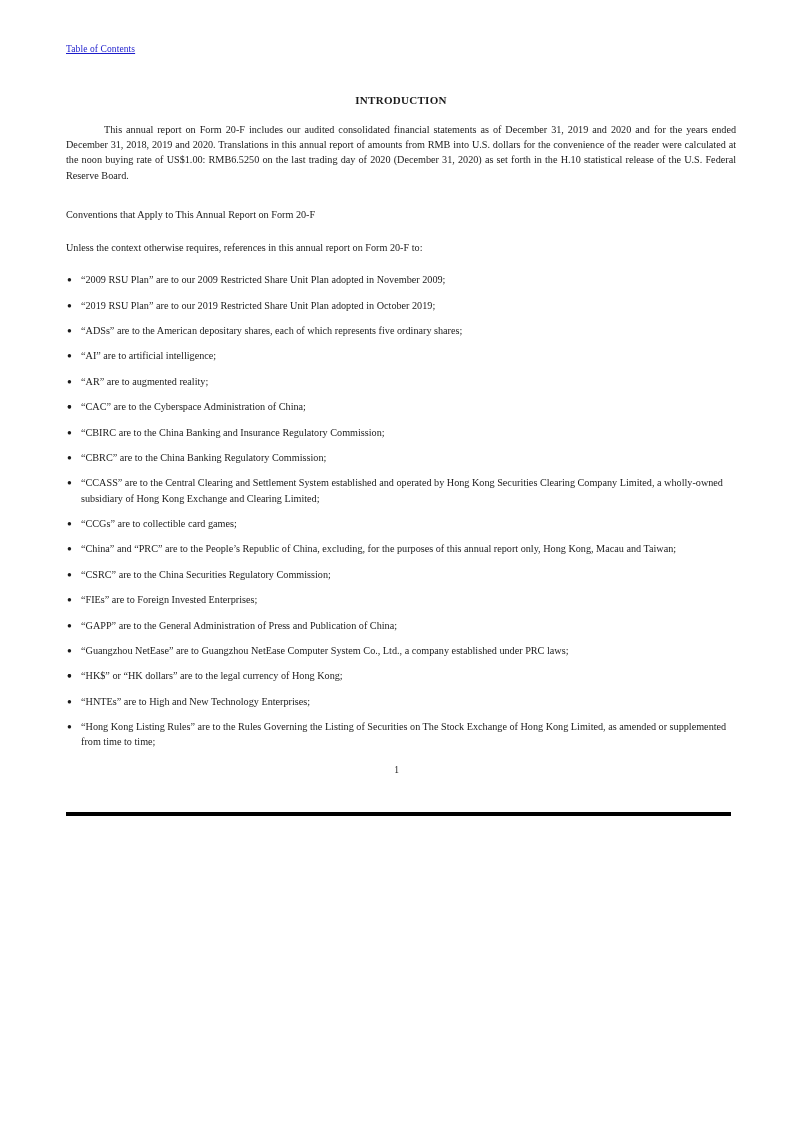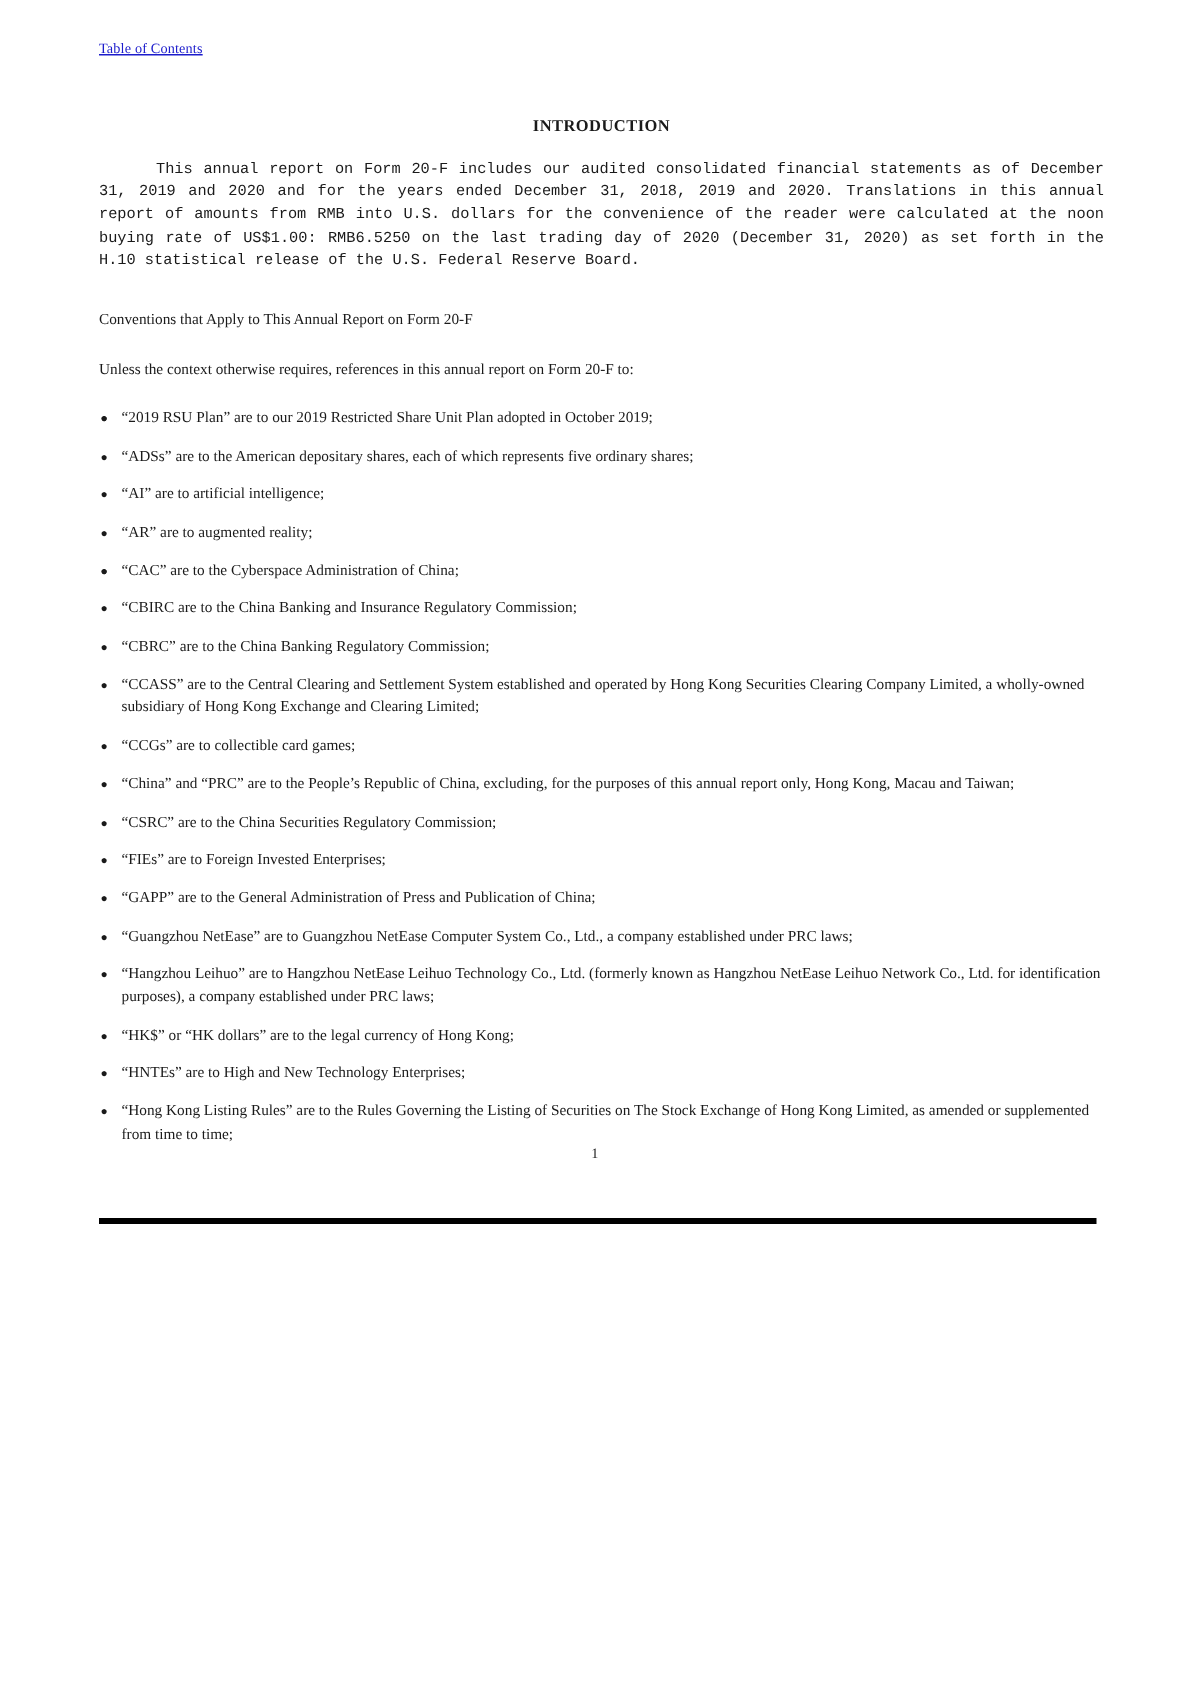--- a/index.html
+++ b/index.html
@@ -17,21 +17,21 @@
     width: 793px;
     height: 1123px;
     margin: 0 auto;
     background: #ffffff;
     box-sizing: border-box;
     overflow: hidden;
   }
   .content {
     position: absolute;
     left: 66px;
-    top: 22px;
+    top: 38px;
     width: 670px;
   }
 
   
   .toc-link {
     display: inline-block;
     font-size: 9.5px;
     line-height: 13px;
     color: #1c1ccc;
     text-decoration: underline;
@@ -53,21 +53,20 @@
   
   .body-para {
     font-size: 10.2px;
     line-height: 15.2px;
     text-align: justify;
     margin: 0;
     margin-top: 16px;
   }
   .body-para.indented {
     text-indent: 38px;
-    font-family: Liberation Mono, monospace;
   }
 
   .section-heading {
     font-size: 10.2px;
     line-height: 15.2px;
     font-weight: normal;
     margin: 0;
     margin-top: 24px;
   }
 
@@ -130,37 +129,37 @@
 
     <h1 class="doc-title">INTRODUCTION</h1>
 
     <p class="body-para indented">This annual report on Form 20-F includes our audited consolidated financial statements as of December 31, 2019 and 2020 and for the years ended December 31, 2018, 2019 and 2020. Translations in this annual report of amounts from RMB into U.S. dollars for the convenience of the reader were calculated at the noon buying rate of US$1.00: RMB6.5250 on the last trading day of 2020 (December 31, 2020) as set forth in the H.10 statistical release of the U.S. Federal Reserve Board.</p>
 
     <p class="section-heading">Conventions that Apply to This Annual Report on Form 20-F</p>
 
     <p class="lead-in">Unless the context otherwise requires, references in this annual report on Form 20-F to:</p>
 
     <ul class="definitions">
-        <li><span class="bullet">●</span></li>
+        <li><span class="bullet">●</span><span>“2009 RSU Plan” are to our 2009 Restricted Share Unit Plan adopted in November 2009;</span></li>
         <li><span class="bullet">●</span><span>“2019 RSU Plan” are to our 2019 Restricted Share Unit Plan adopted in October 2019;</span></li>
         <li><span class="bullet">●</span><span>“ADSs” are to the American depositary shares, each of which represents five ordinary shares;</span></li>
         <li><span class="bullet">●</span><span>“AI” are to artificial intelligence;</span></li>
         <li><span class="bullet">●</span><span>“AR” are to augmented reality;</span></li>
         <li><span class="bullet">●</span></li>
         <li><span class="bullet">●</span><span>“CAC” are to the Cyberspace Administration of China;</span></li>
         <li><span class="bullet">●</span><span>“CBIRC are to the China Banking and Insurance Regulatory Commission;</span></li>
         <li><span class="bullet">●</span><span>“CBRC” are to the China Banking Regulatory Commission;</span></li>
         <li><span class="bullet">●</span><span>“CCASS” are to the Central Clearing and Settlement System established and operated by Hong Kong Securities Clearing Company Limited, a wholly-owned subsidiary of Hong Kong Exchange and Clearing Limited;</span></li>
         <li><span class="bullet">●</span><span>“CCGs” are to collectible card games;</span></li>
         <li><span class="bullet">●</span><span>“China” and “PRC” are to the People’s Republic of China, excluding, for the purposes of this annual report only, Hong Kong, Macau and Taiwan;</span></li>
         <li><span class="bullet">●</span><span>“CSRC” are to the China Securities Regulatory Commission;</span></li>
         <li><span class="bullet">●</span><span>“FIEs” are to Foreign Invested Enterprises;</span></li>
         <li><span class="bullet">●</span><span>“GAPP” are to the General Administration of Press and Publication of China;</span></li>
         <li><span class="bullet">●</span><span>“Guangzhou NetEase” are to Guangzhou NetEase Computer System Co., Ltd., a company established under PRC laws;</span></li>
-        <li><span class="bullet">●</span><span>“Hangzhou Leihuo” are to Hangzhou NetEase Leihuo Technology Co., Ltd. (formerly known as Hangzhou NetEase Leihuo Network Co., Ltd. for identification purposes), a company established under PRC laws;</span></li>
+        <li><span class="bullet">●</span></li>
         <li><span class="bullet">●</span><span>“HK$” or “HK dollars” are to the legal currency of Hong Kong;</span></li>
         <li><span class="bullet">●</span><span>“HNTEs” are to High and New Technology Enterprises;</span></li>
         <li><span class="bullet">●</span><span>“Hong Kong Listing Rules” are to the Rules Governing the Listing of Securities on The Stock Exchange of Hong Kong Limited, as amended or supplemented from time to time;</span></li>
       </ul>
 
   </div>
 
   <div class="page-number">1</div>
 
   <div class="bottom-rule"></div>

